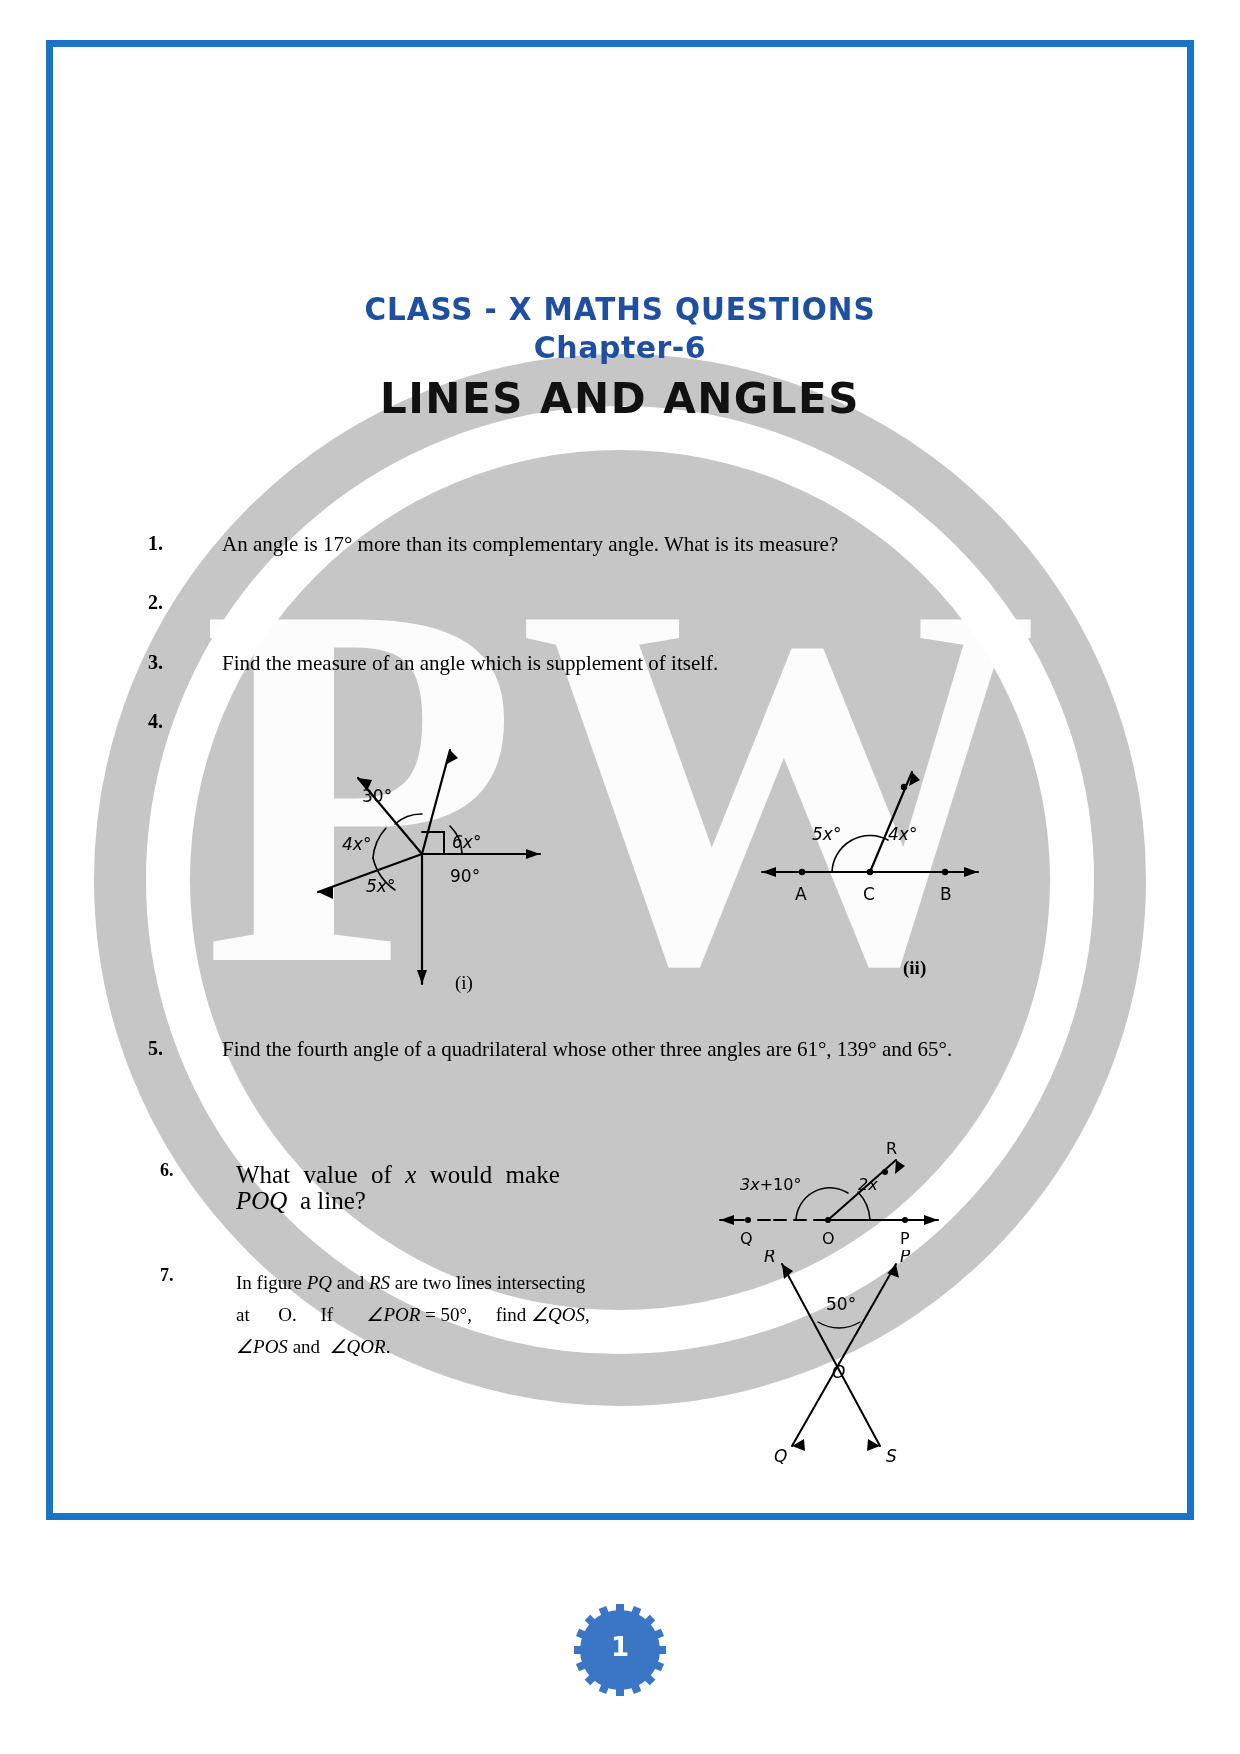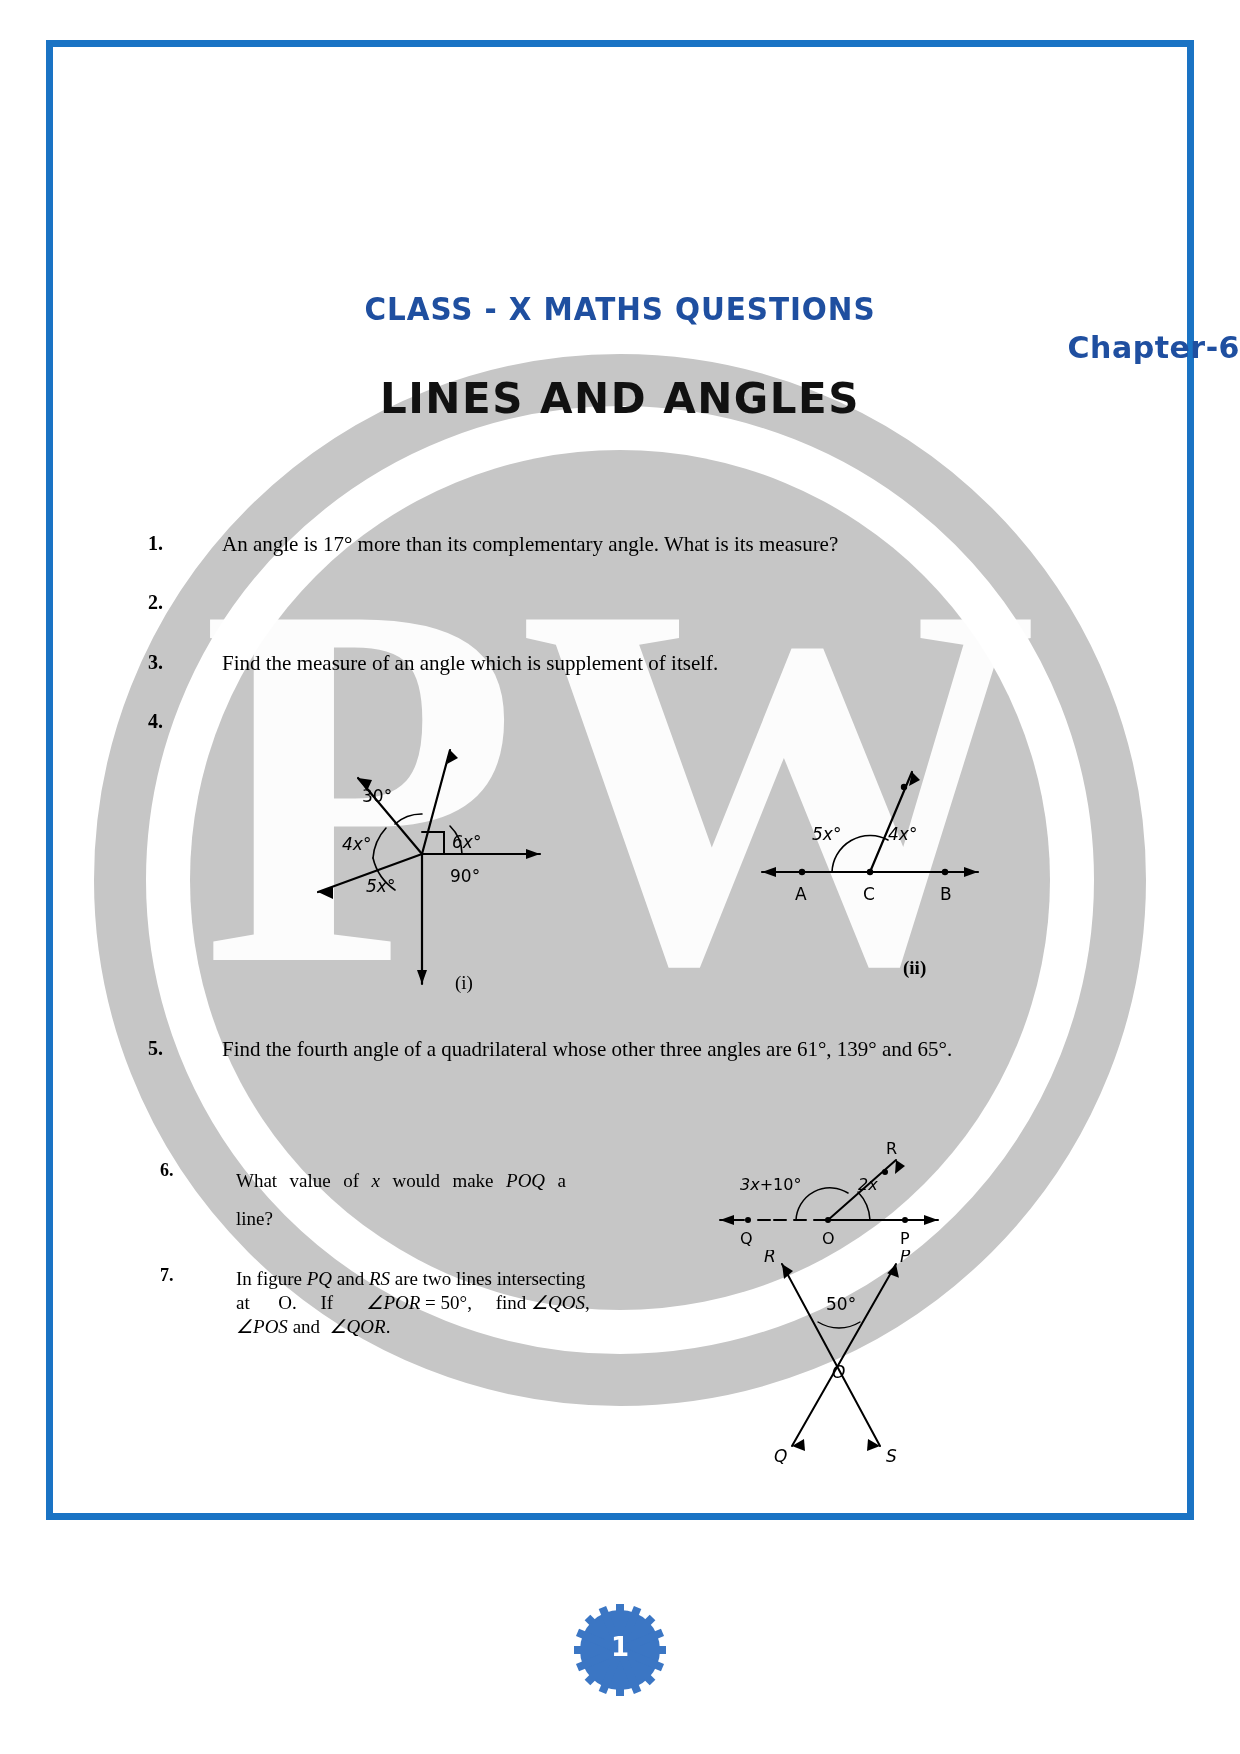--- a/index.html
+++ b/index.html
@@ -62,21 +62,20 @@
     transform: scaleX(0.92);
     line-height: 38px;
   }
   .title-line2 {
     font-family: "DejaVu Sans", sans-serif;
     font-weight: bold;
     font-size: 30px;
     color: #1f4fa0;
     line-height: 40px;
     letter-spacing: 0.5px;
-    text-align: right;
   }
   .title-line3 {
     font-family: "DejaVu Sans", sans-serif;
     font-weight: bold;
     font-size: 42px;
     color: #111111;
     line-height: 54px;
     letter-spacing: 1.5px;
     margin-top: 4px;
   }
@@ -101,29 +100,29 @@
   .q3 { left: 222px; top: 617px; width: 820px; }
   .n3 { left: 148px; top: 619px; }
   .q4 { left: 222px; top: 676px; width: 820px; }
   .n4 { left: 148px; top: 678px; }
   .q5 { left: 222px; top: 1003px; width: 940px; }
   .n5 { left: 148px; top: 1005px; }
 
   .q6 {
     position: absolute;
     left: 236px; top: 1130px; width: 330px;
-    font-size: 19px; line-height: 38px;
+    font-size: 25px; line-height: 26px;
     text-align: justify;
   }
   .n6 { left: 160px; top: 1128px; font-size: 18px; }
 
   .q7 {
     position: absolute;
     left: 236px; top: 1235px; width: 370px;
-    font-size: 19px; line-height: 24px;
+    font-size: 19px; line-height: 32px;
   }
   .n7 { left: 160px; top: 1233px; font-size: 18px; }
 
   .ital { font-style: italic; }
 
   
   .fig { position: absolute; }
   .fig-label {
     font-family: "Liberation Serif", serif;
     font-size: 19px;

